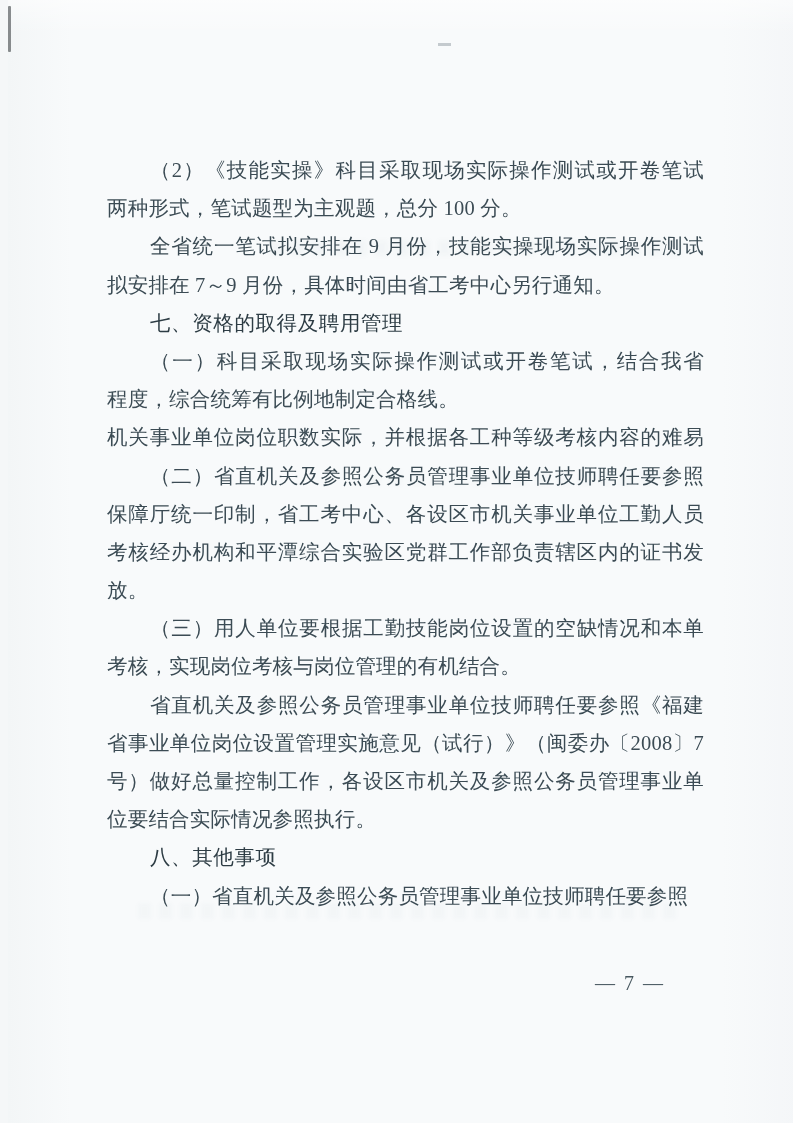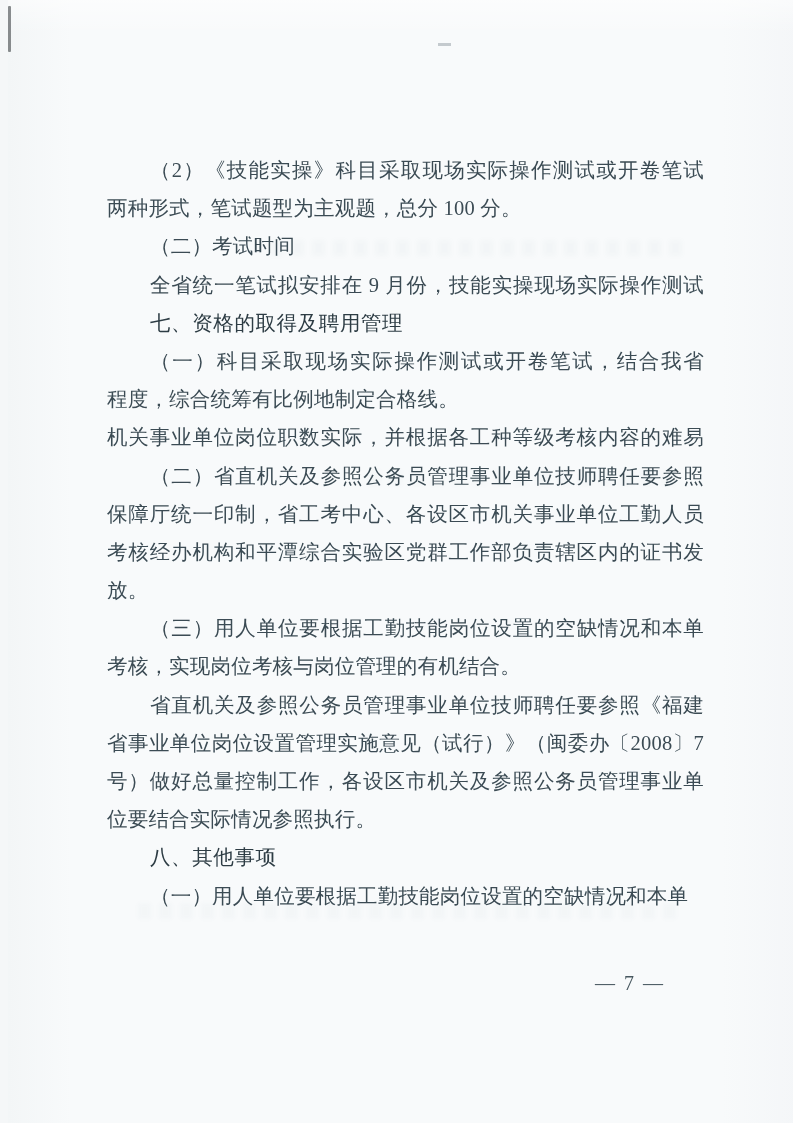--- a/index.html
+++ b/index.html
@@ -99,34 +99,34 @@
 <div class="page">
   <div class="edge-left-mark"></div>
   <div class="top-dash"></div>
   <div class="ghost ghost-1"></div>
   <div class="ghost ghost-2"></div>
   <div class="ghost ghost-3"></div>
 
   <div class="text-block" id="text-block">
       <div class="line indent full">（2）《技能实操》科目采取现场实际操作测试或开卷笔试</div>
       <div class="line">两种形式，笔试题型为主观题，总分 100 分。</div>
-      <div class="line indent">（二）考试时间</div>
       <div class="line indent full">全省统一笔试拟安排在 9 月份，技能实操现场实际操作测试</div>
+      <div class="line">拟安排在 7～9 月份，具体时间由省工考中心另行通知。</div>
       <div class="line indent heading">七、资格的取得及聘用管理</div>
       <div class="line indent full">（一）科目采取现场实际操作测试或开卷笔试，结合我省</div>
       <div class="line">程度，综合统筹有比例地制定合格线。</div>
       <div class="line full">机关事业单位岗位职数实际，并根据各工种等级考核内容的难易</div>
       <div class="line indent full">（二）省直机关及参照公务员管理事业单位技师聘任要参照</div>
       <div class="line full">保障厅统一印制，省工考中心、各设区市机关事业单位工勤人员</div>
       <div class="line full">考核经办机构和平潭综合实验区党群工作部负责辖区内的证书发</div>
       <div class="line">放。</div>
       <div class="line indent full">（三）用人单位要根据工勤技能岗位设置的空缺情况和本单</div>
       <div class="line">考核，实现岗位考核与岗位管理的有机结合。</div>
       <div class="line indent full">省直机关及参照公务员管理事业单位技师聘任要参照《福建</div>
       <div class="line full">省事业单位岗位设置管理实施意见（试行）》（闽委办〔2008〕7</div>
       <div class="line full">号）做好总量控制工作，各设区市机关及参照公务员管理事业单</div>
       <div class="line">位要结合实际情况参照执行。</div>
       <div class="line indent heading">八、其他事项</div>
-      <div class="line indent">（一）用人单位要根据工勤技能岗位设置的空缺情况和本单</div>
+      <div class="line indent">（一）省直机关及参照公务员管理事业单位技师聘任要参照</div>
     </div>
 
   <div class="page-number">— 7 —</div>
 </div>
 
 </body></html>

